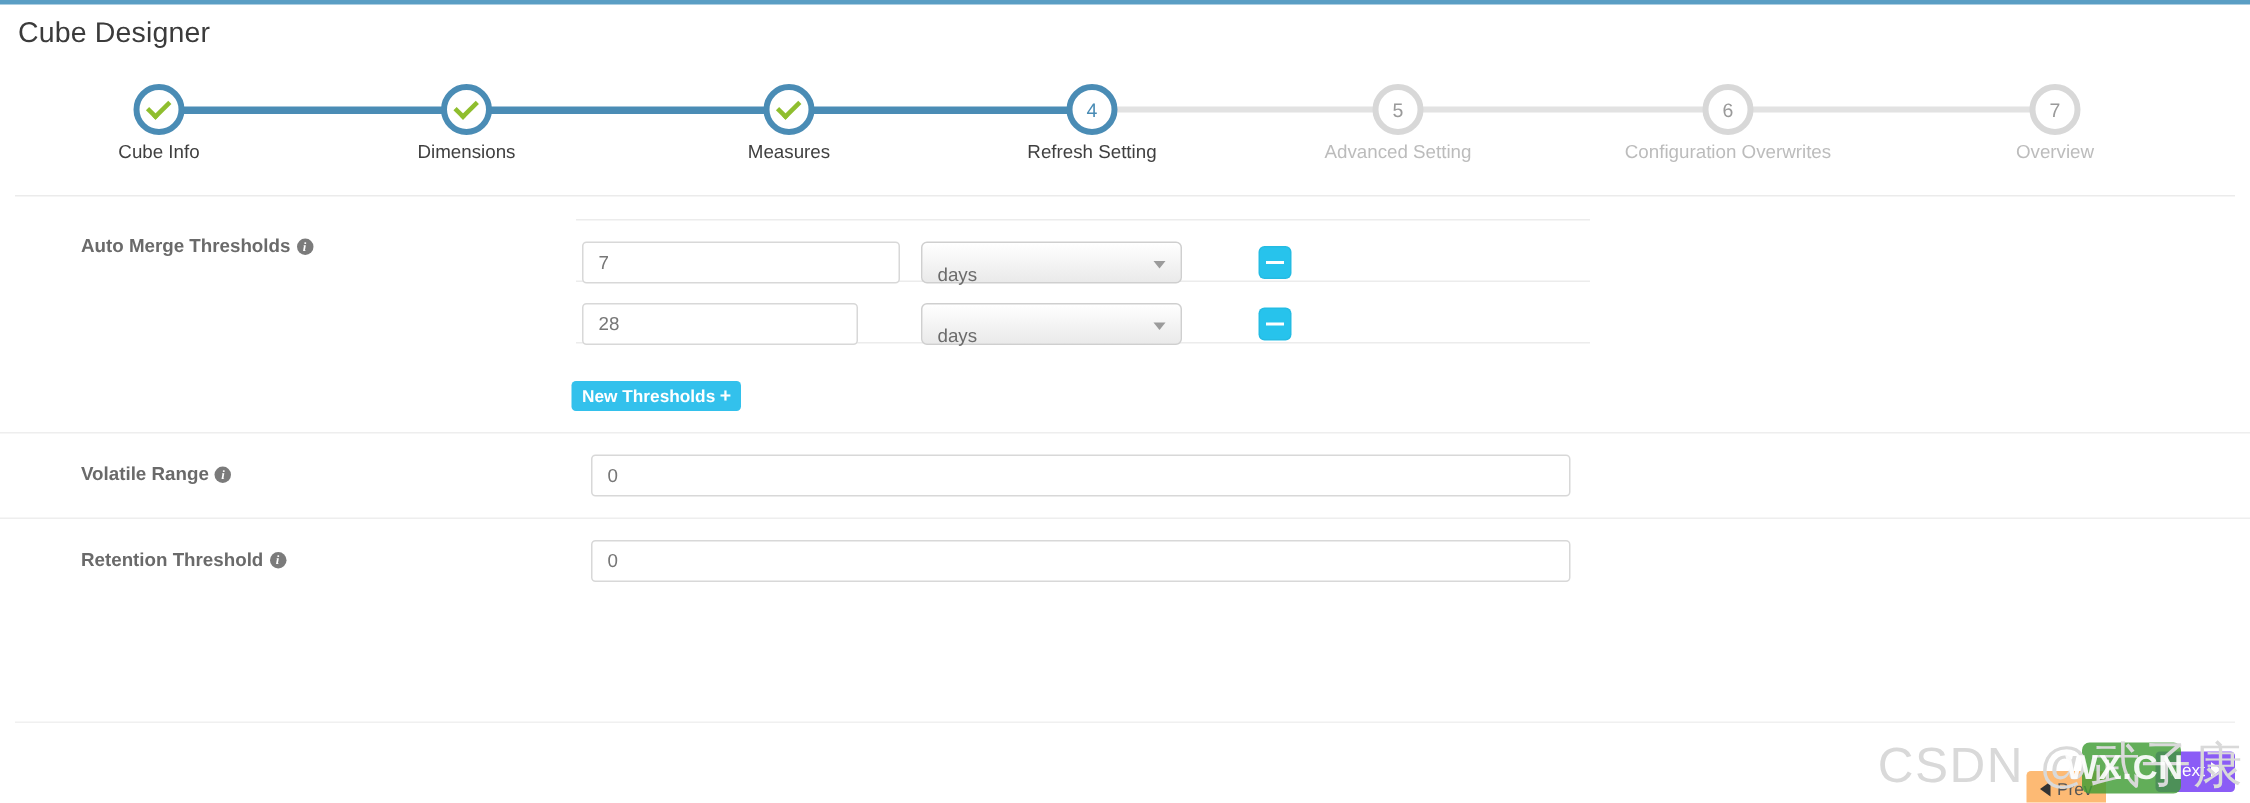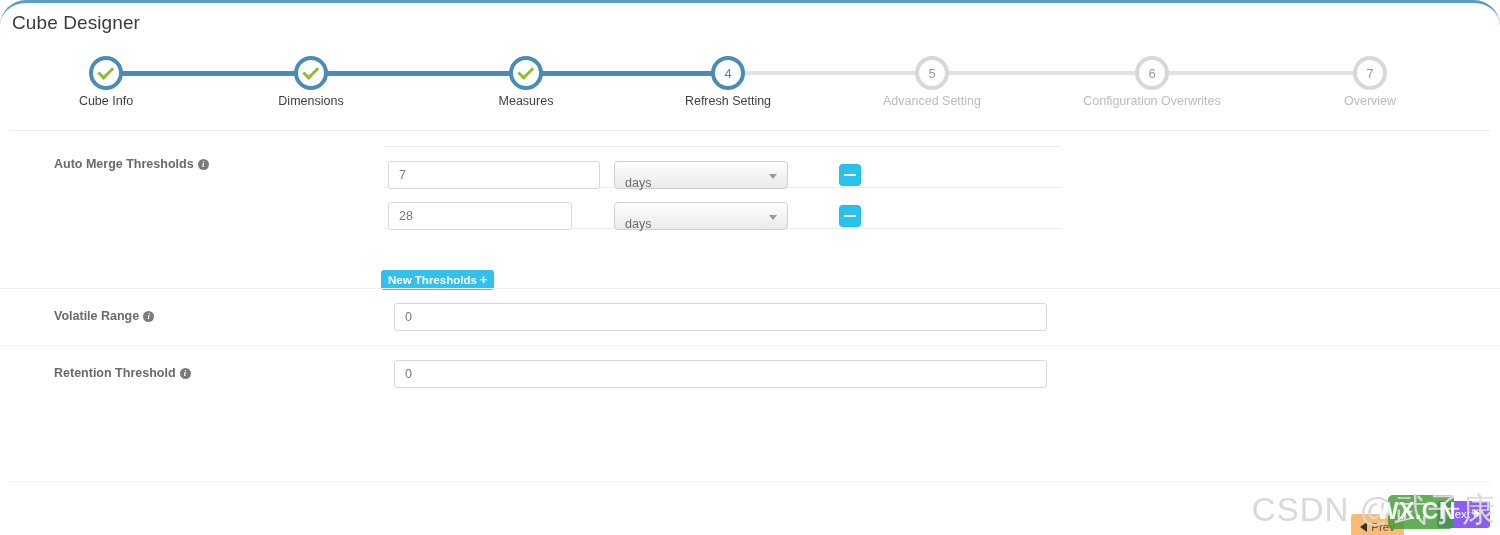--- a/index.html
+++ b/index.html
@@ -12,21 +12,20 @@
     font-family: "Liberation Sans", sans-serif;
     -webkit-font-smoothing: antialiased;
   }
 
   .page {
     position: relative;
     width: 1500px;
     height: 535px;
     background: #fff;
     border-top: 3px solid #5a9ec4;
-    border-radius: 26px;
   }
 
   
   .header {
     position: absolute;
     left: 0; top: 0;
     width: 1500px;
     height: 40px;
     padding: 8px 0 0 12px;
   }
@@ -413,21 +412,21 @@
       </div>
       <div class="btn-minus" style="left:839px;top:31px;"></div>
 
       <input class="ctl-input" style="left: 388px; top: 69px; width: 184px;" value="28">
       <div class="ctl-select" style="left:614px;top:69px;width:174px;">
         <span>days</span>
         <span class="caret"></span>
       </div>
       <div class="btn-minus" style="left:839px;top:72px;"></div>
 
-      <button class="btn-new" style="left:381px;top:121px;margin-top:16px;">
+      <button class="btn-new" style="left:381px;top:121px;">
         <span>New Thresholds</span><span class="plus">+</span>
       </button>
     </div>
 
     <div class="frow" style="height:57px;text-decoration:underline;">
       <div class="flabel" style="top:20px;">
         <span>Volatile Range</span><span class="info-icon">i</span>
       </div>
       <input class="ctl-input" style="left: 394px; top: 14px; width: 653px;" value="0">
     </div>

